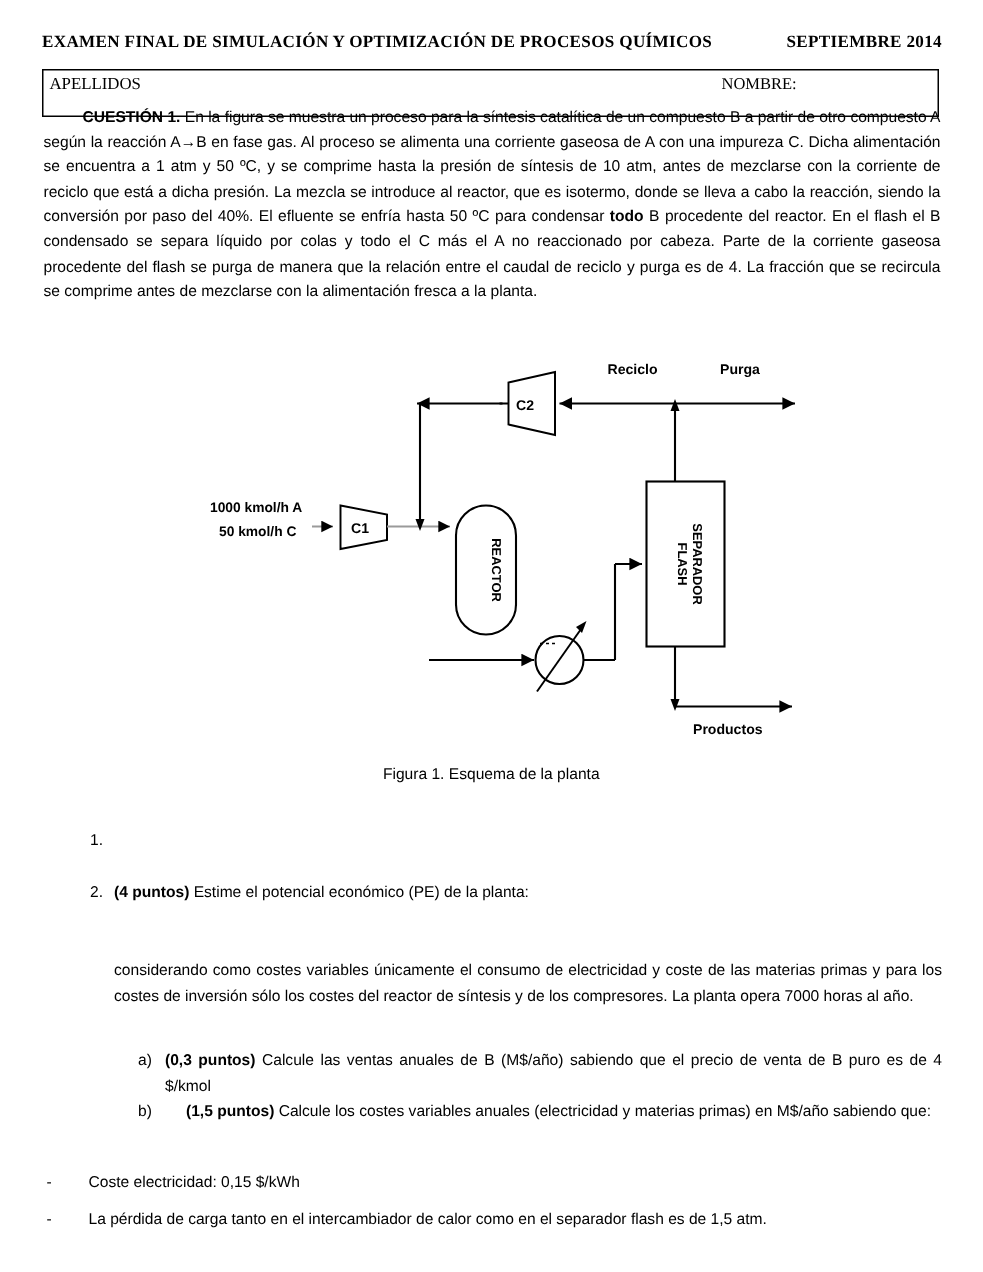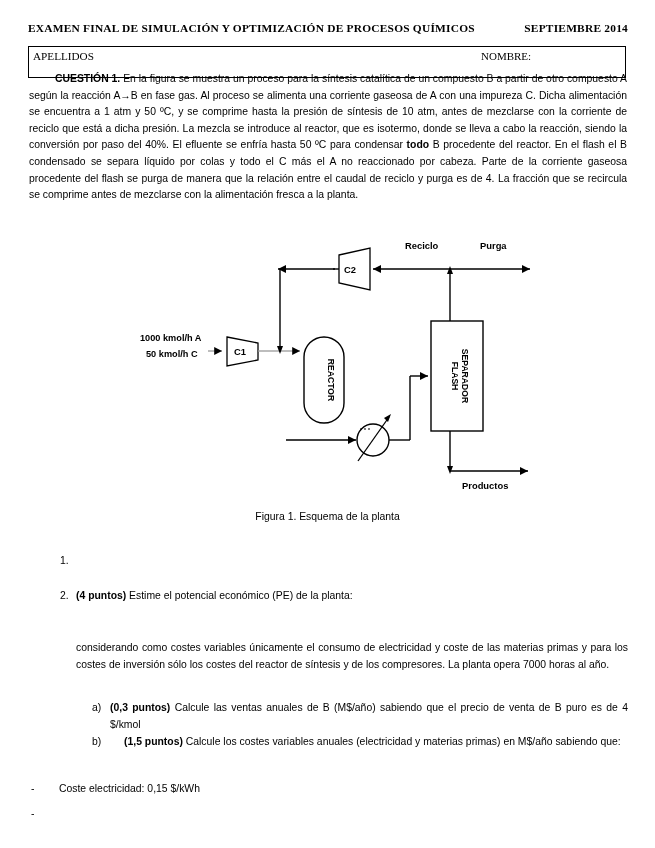--- a/index.html
+++ b/index.html
@@ -264,14 +264,15 @@
   <div class="qnum" id="qa-num">a)</div>
   <div class="qitem" id="qa-txt"><b>(0,3 puntos)</b><span> Calcule las ventas anuales de B (M$/año) sabiendo que el precio de venta de B puro es de 4 $/kmol</span></div>
 
   <div class="qnum" id="qb-num">b)</div>
   <div class="qitem" id="qb-txt"><b>(1,5 puntos)</b><span> Calcule los costes variables anuales (electricidad y materias primas) en M$/año sabiendo que:</span></div>
 
   <div class="dash" id="d1-dash">-</div>
   <div class="dashtxt" id="d1-txt">Coste electricidad: 0,15 $/kWh</div>
 
   <div class="dash" id="d2-dash">-</div>
+  <div class="dashtxt" id="d2-txt">La pérdida de carga tanto en el intercambiador de calor como en el separador flash es de 1,5 atm.</div>
 
 </div>
 
 </body></html>

